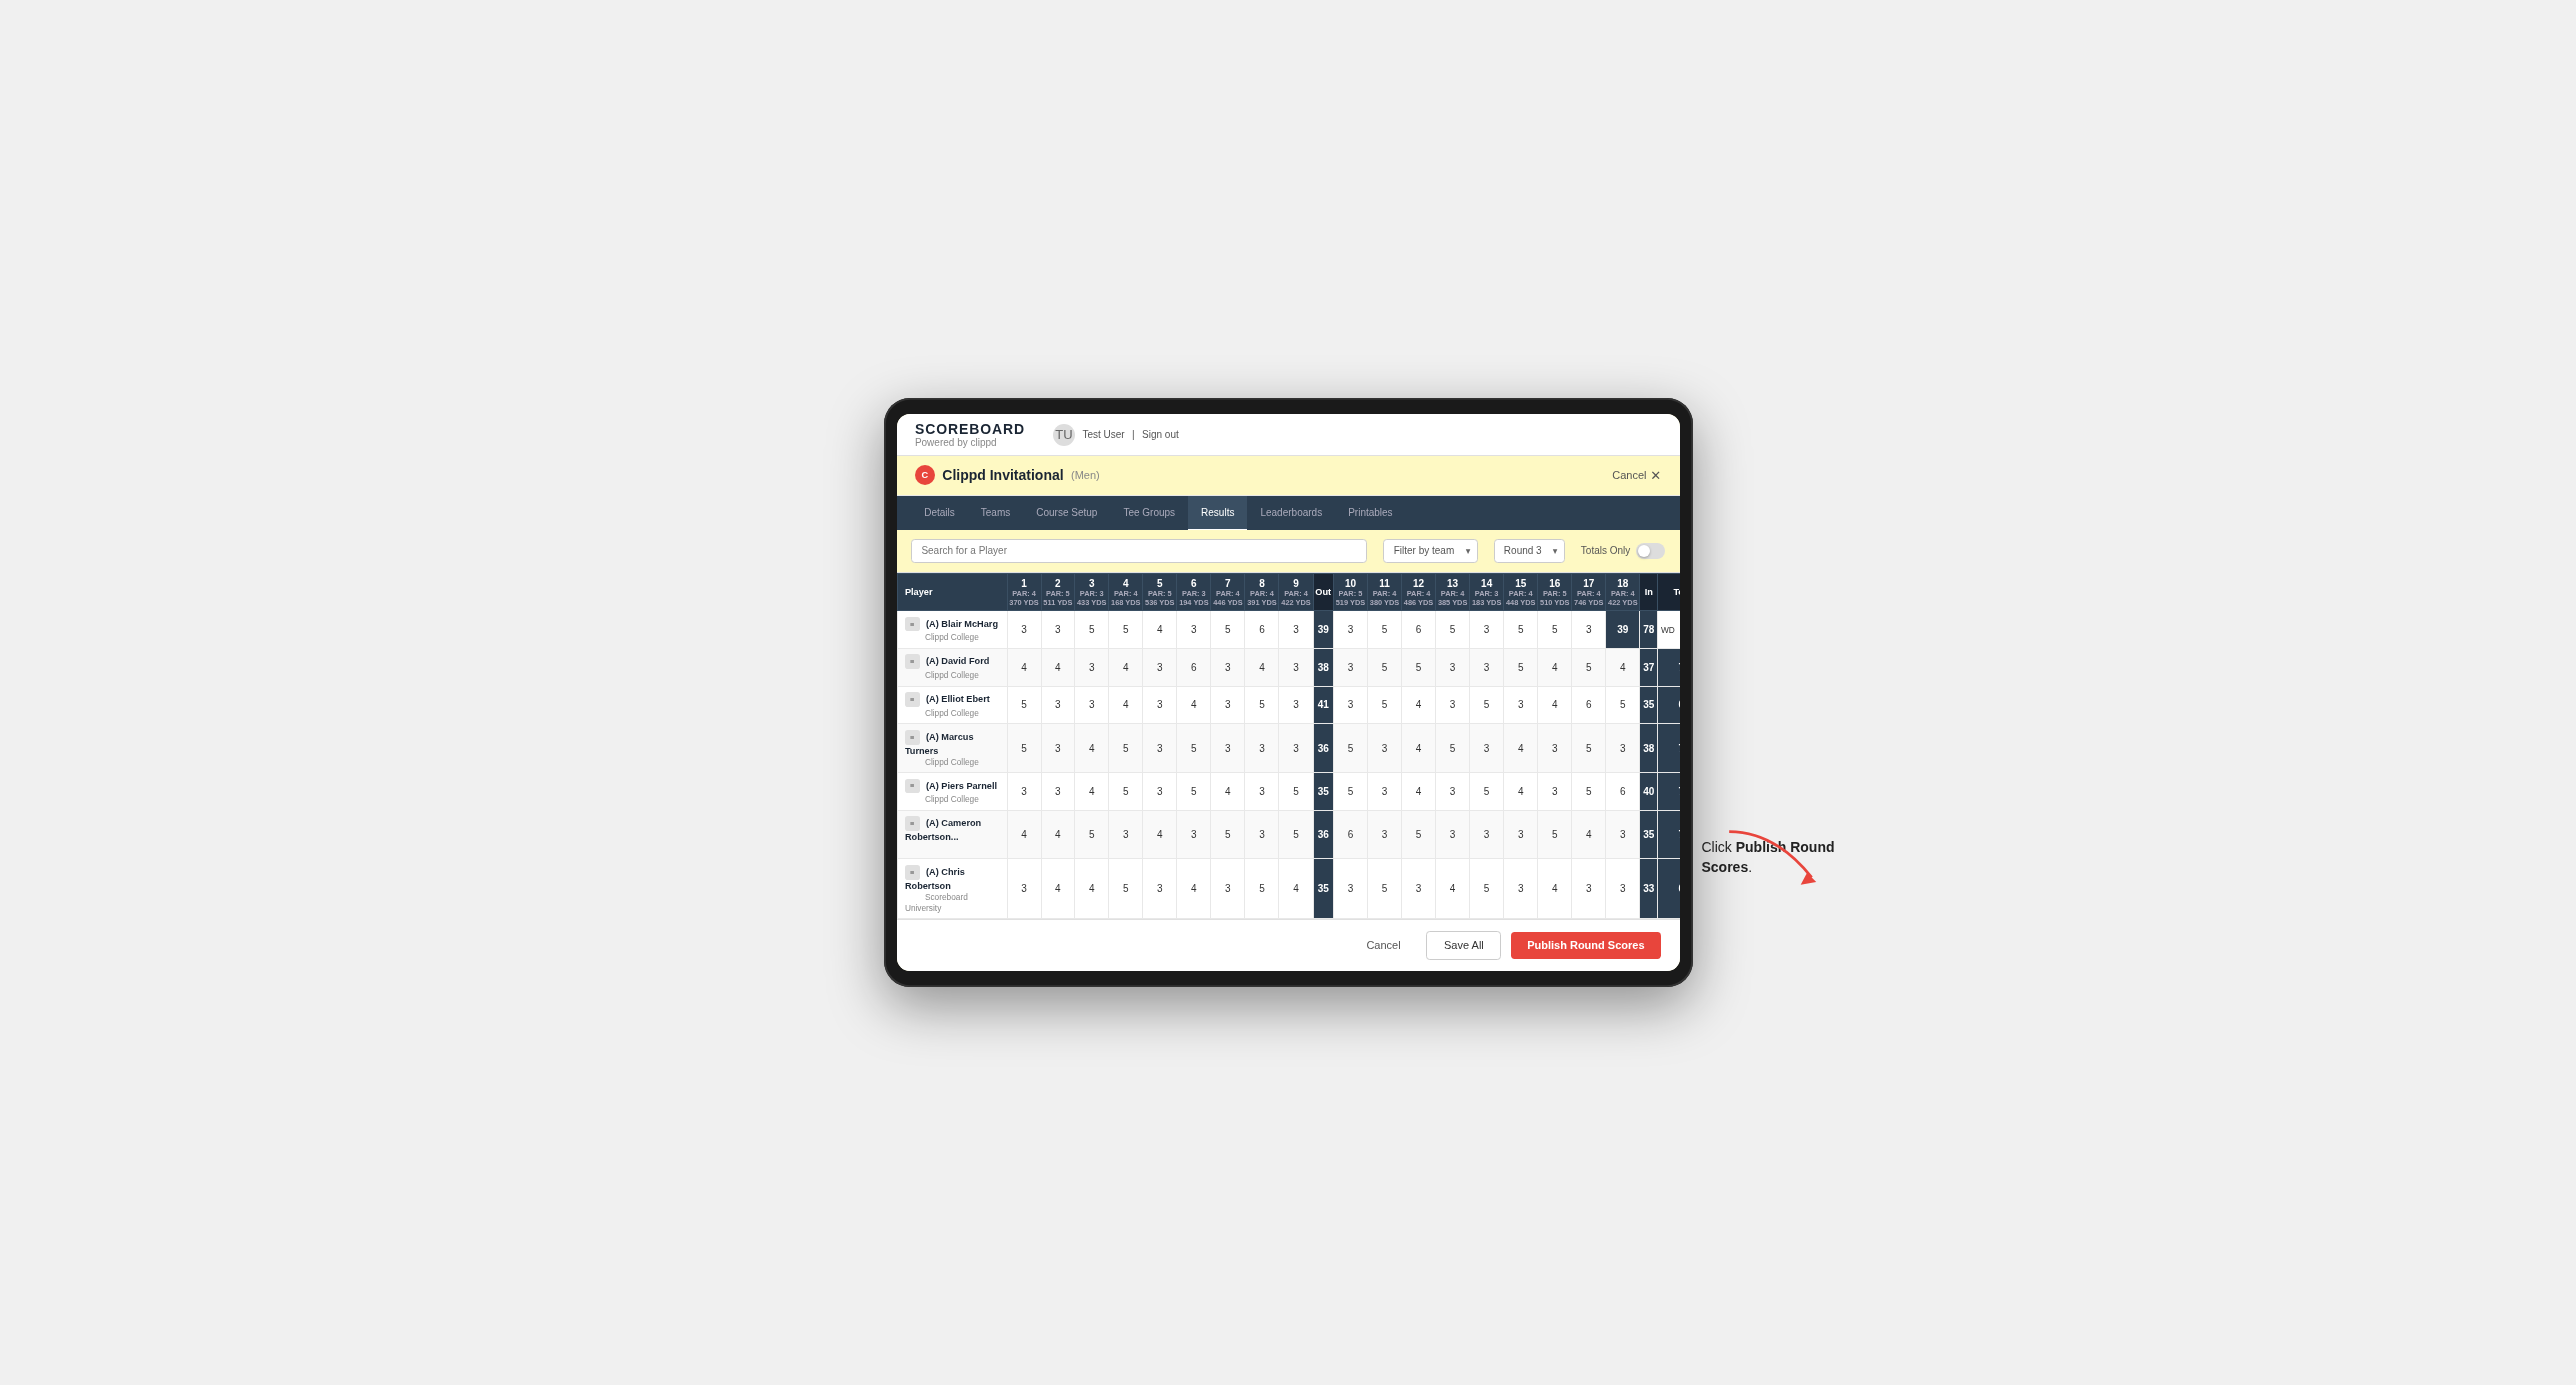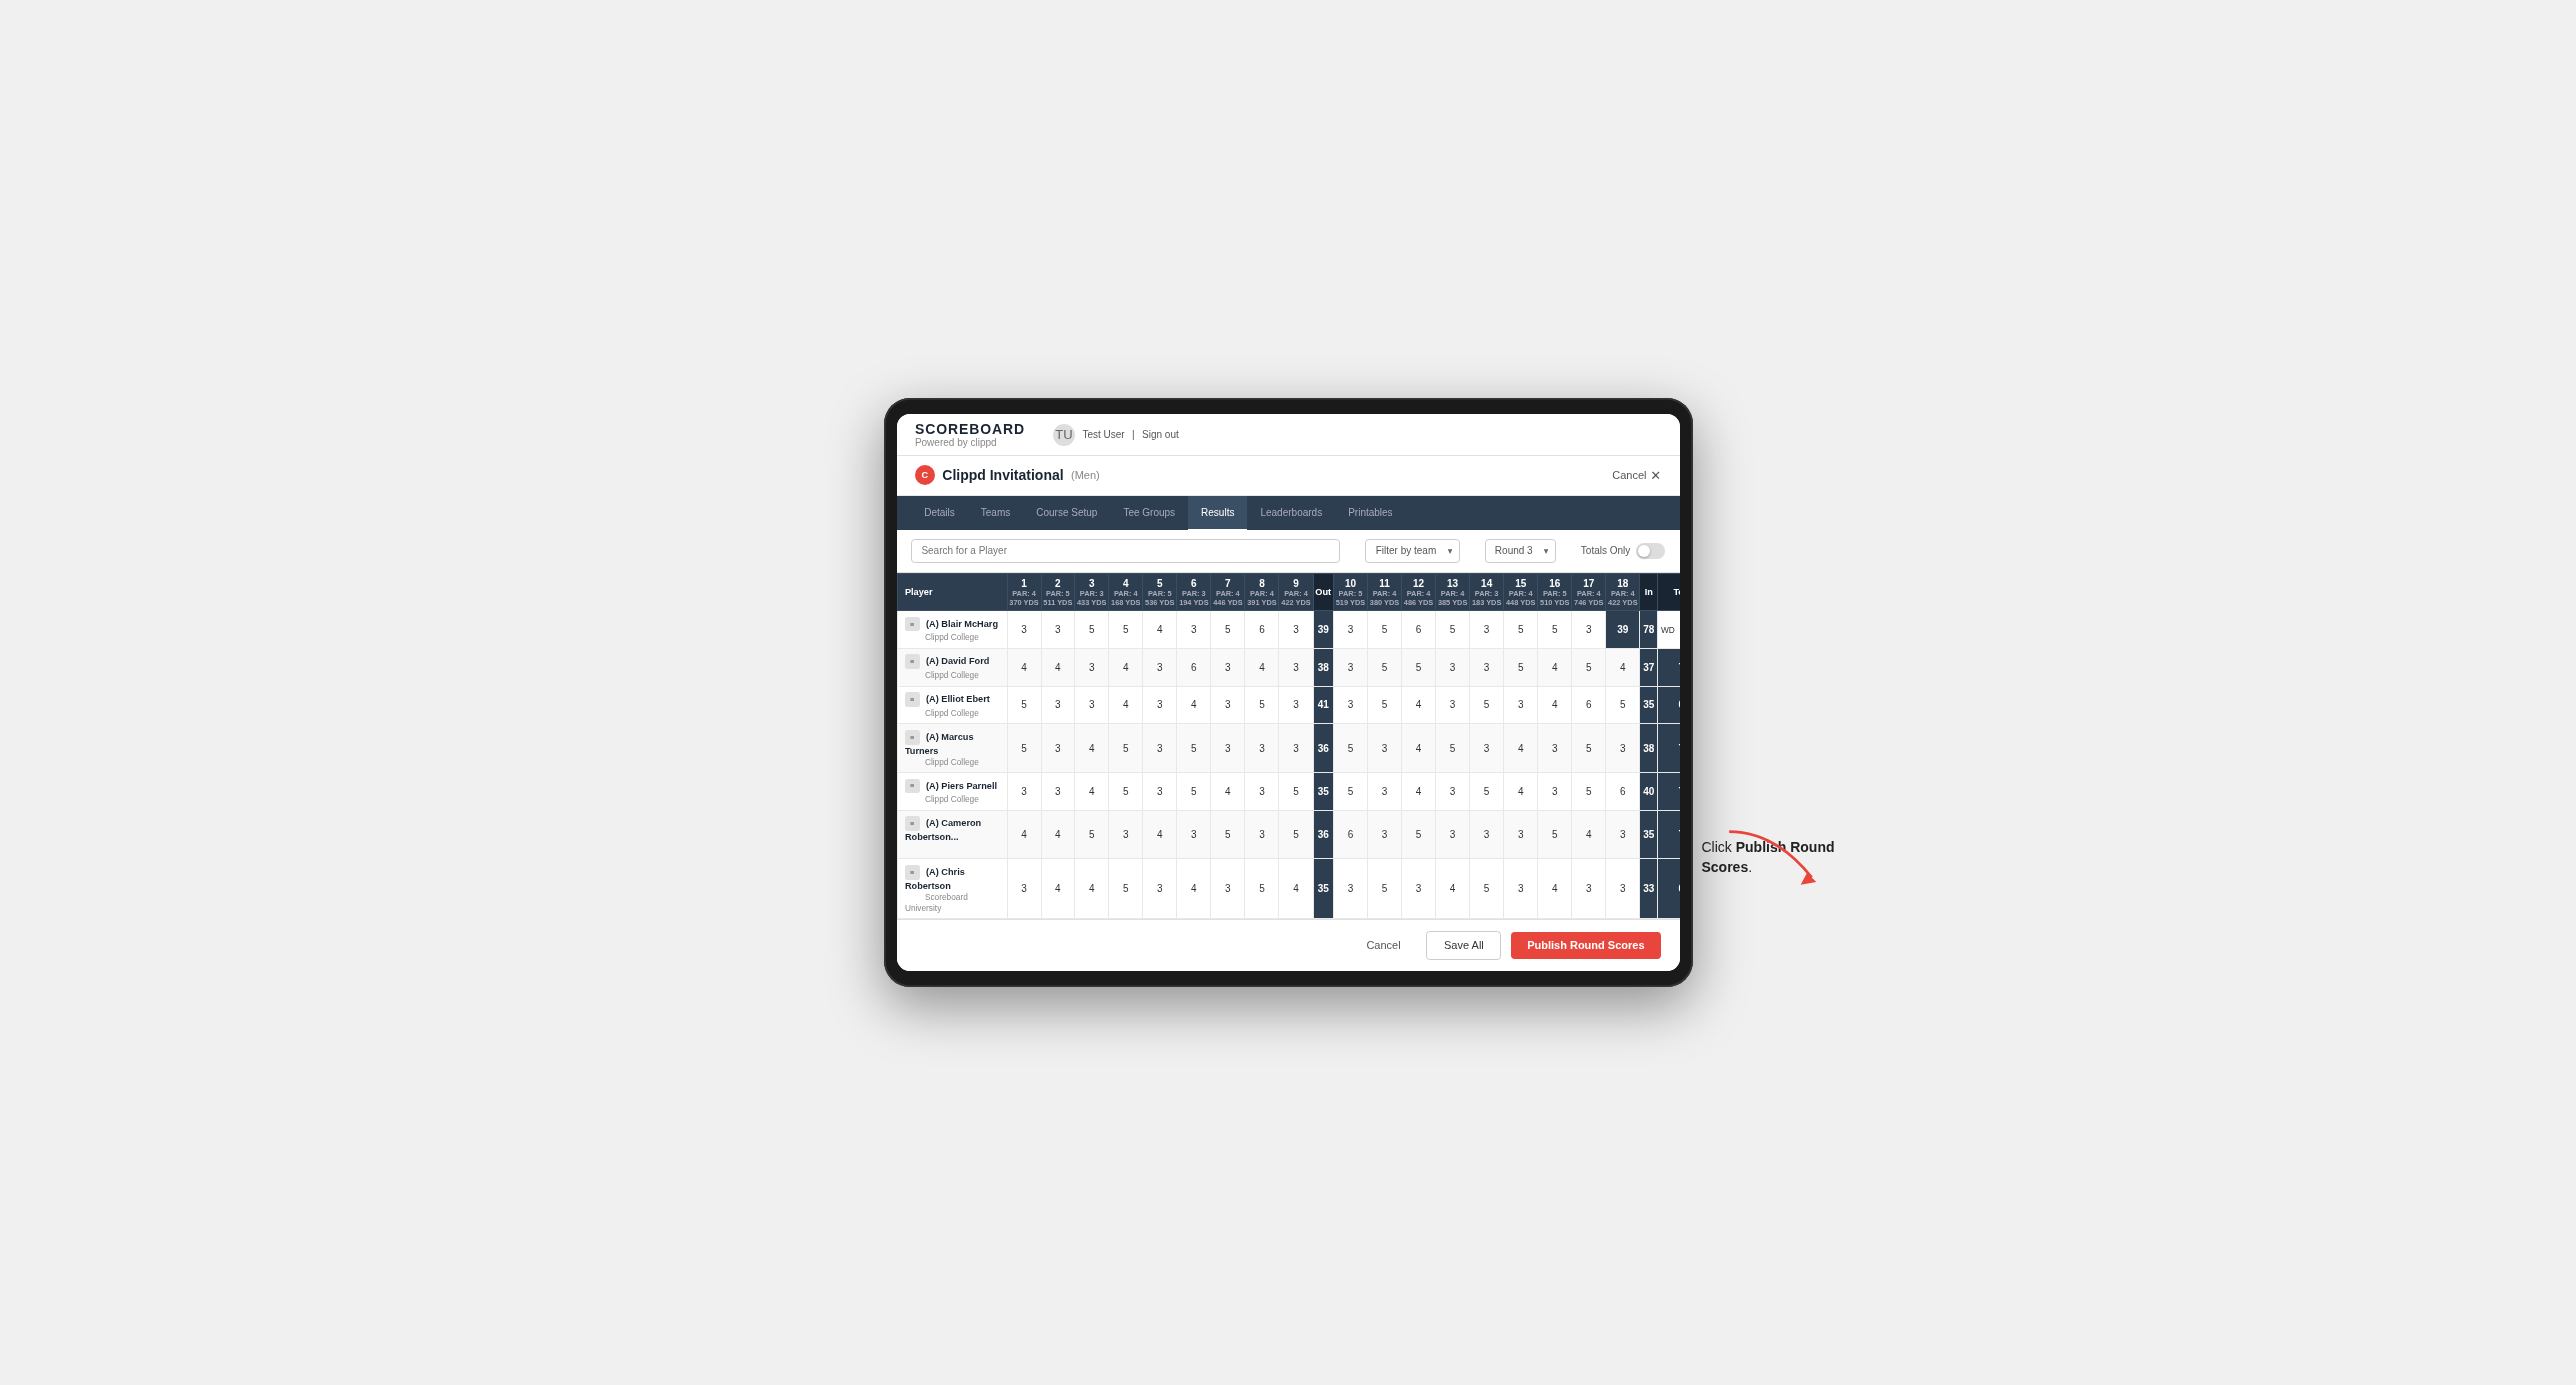--- a/index.html
+++ b/index.html
@@ -21,21 +21,21 @@
     
     .tablet-frame {
       background: #1a1a1a;
       border-radius: 26px;
       padding: 16.6px 13px;
       box-shadow: 0 18.4px 55px rgba(0,0,0,0.4), inset 0 0 0 1.8px #333;
       position: relative;
     }
 
     .tablet-screen {
-      background: #ffffff;
+      background: #fef9c3;
       border-radius: 13px;
       overflow: hidden;
     }
 
     
     .top-nav {
       background: #fff;
       border-bottom: 0.9px solid #e0e0e0;
       display: flex;
       align-items: center;
@@ -170,21 +170,21 @@
       color: #fff;
       background: #3a4f63;
       border-bottom: 1.8px solid #fff;
     }
 
     
     .controls-bar {
       padding: 9.2px 14.7px;
       display: flex;
       align-items: center;
-      gap: 25px;
+      gap: 16px;
       border-bottom: 0.9px solid #e0e0e0;
     }
 
     .search-input {
       flex: 1;
       border: 0.9px solid #ccc;
       border-radius: 3.7px;
       padding: 5.5px 9.2px;
       font-size: 10px;
       color: #999;

